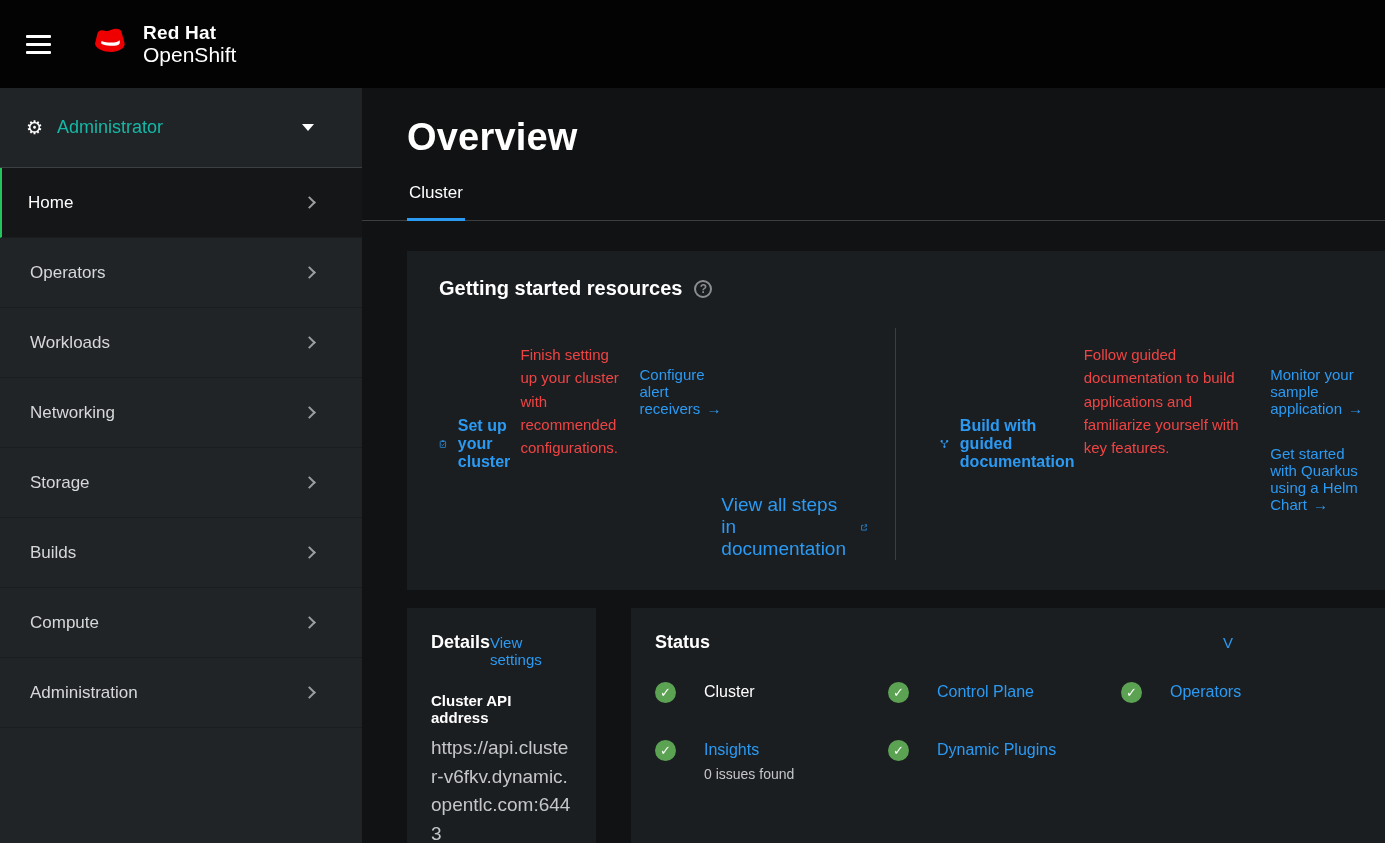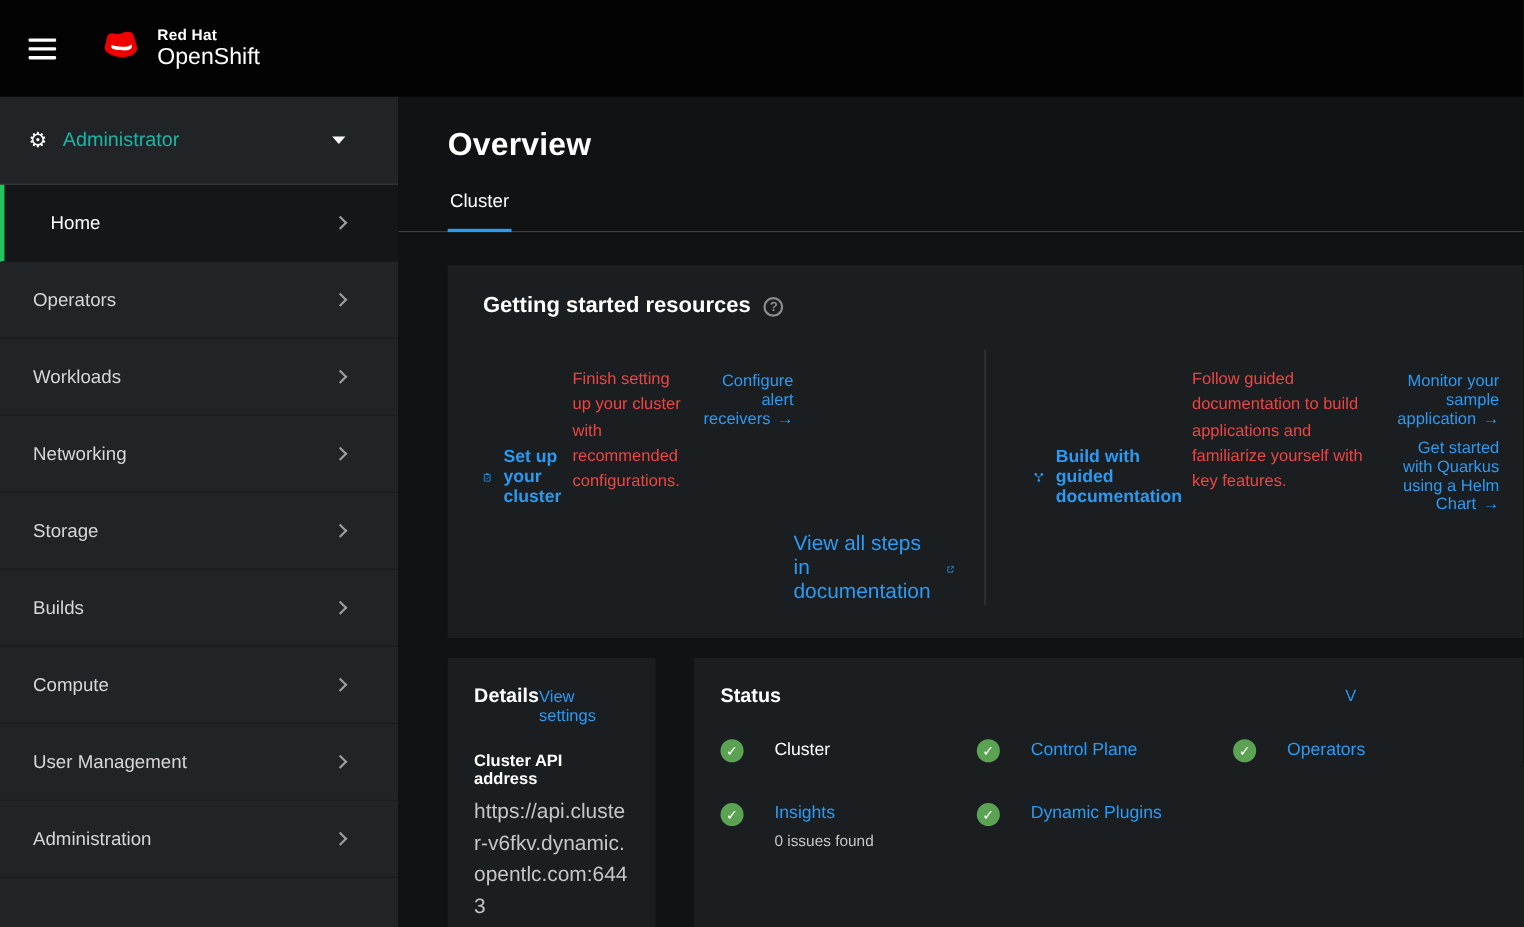--- a/index.html
+++ b/index.html
@@ -11,21 +11,21 @@
 
   
   .masthead {
     position:absolute; top:0; left:0; width:1385px; height:88px;
     background:#030303; display:flex; align-items:center; padding:0 26px;
   }
   .hamburger { width:25px; height:19px; display:flex; flex-direction:column; justify-content:space-between; cursor:pointer; }
   .hamburger span { display:block; height:3px; background:#ffffff; border-radius:1px; }
   .brand { display:flex; align-items:center; gap:12px; margin-left:36px; cursor:pointer; }
   .brand-text { line-height:1.12; }
-  .brand-line1 { font-weight:bold; font-size:14px; letter-spacing:.2px; }
+  .brand-line1 { font-weight:bold; font-size:19px; letter-spacing:.2px; }
   .brand-line2 { font-size:21px; font-weight:400; }
 
   
   .sidebar {
     position:absolute; top:88px; left:0; width:362px; bottom:0;
     background:#212427; display:flex; flex-direction:column;
   }
   .perspective {
     height:80px; flex:none; display:flex; align-items:center;
     padding:0 48px 0 26px; border-bottom:1px solid #3c3f42; cursor:pointer;
@@ -37,32 +37,32 @@
     border-left:6px solid transparent; border-right:6px solid transparent;
     border-top:7px solid #ffffff;
   }
   .nav-item {
     height:70px; flex:none; display:flex; align-items:center;
     padding:0 48px 0 30px; font-size:17px; color:#d6d7d8;
     border-bottom:1px solid #1a1c1e; cursor:pointer;
   }
   .nav-item.active {
     background:#141618; color:#ffffff;
-    border-left:4px solid #22c55e; padding-left:42px;
+    border-left:2px solid #22c55e; padding-left:26px;
   }
   .chev {
     margin-left:auto; width:9px; height:9px; flex:none;
     border-top:2px solid #9b9d9f; border-right:2px solid #9b9d9f;
     transform:rotate(45deg);
   }
 
   
   .main { position:absolute; left:362px; top:88px; right:0; bottom:0; background:#101214; overflow:hidden; }
   .page-header { padding:28px 0 6px 45px; }
-  .page-title { font-size:29px; font-weight:600; letter-spacing:.2px; }
+  .page-title { font-size:38px; font-weight:600; letter-spacing:.2px; }
   .tabs { margin-top:18px; padding-left:45px; border-bottom:1px solid #3c3f42; }
   .tab { display:inline-block; padding:0 2px 15px; font-size:17px; color:#ffffff; border-bottom:3px solid transparent; margin-bottom:-1px; cursor:pointer; }
   .tab.active { border-bottom-color:#2b9af3; }
   .content { padding:30px 0 0 45px; }
 
   
   .card { background:#1b1e21; }
   .gs-card { width:1490px; padding:26px 24px 30px 24px; }
   .gs-title-row { display:flex; align-items:center; gap:12px; margin-bottom:28px; padding-left:8px; }
   .gs-title { font-size:20px; font-weight:bold; }
@@ -73,21 +73,21 @@
   }
   .gs-columns { display:flex; min-height:232px; }
   .gs-col { display:flex; flex-direction:row; padding:0 28px; }
   .gs-col.col1 { width:464px; padding-left:8px; }
   .gs-col.col2 { width:496px; border-left:1px solid #3c3f42; padding-left:44px; }
   .gs-col-title { display:flex; align-items:center; gap:11px; color:#2b9af3; font-weight:bold; font-size:16px; cursor:pointer; }
   .gs-desc { margin:15px 0 10px; color:#ef4444; font-size:15px; line-height:1.55; }
   .gs-desc.w1 { max-width:360px; }
   .gs-desc.w2 { max-width:430px; }
   .gs-links { margin-top:10px; }
-  .gs-link { margin:10px 0; padding-left:15px; color:#2b9af3; font-size:15px; cursor:pointer;text-align:right; }
+  .gs-link { margin:28px 0; padding-left:15px; color:#2b9af3; font-size:15px; cursor:pointer; }
   .arrow { color:#2b9af3; margin-left:6px; }
   .gs-footer { margin-top:auto; color:#2b9af3; font-size:19px; cursor:pointer; display:flex; align-items:center; gap:8px; }
 
   
   .bottom-row { margin-top:18px; display:flex; gap:35px; }
   .details-card { width:341px; padding:24px; height:330px; }
   .card-head { display:flex; justify-content:flex-end; align-items:baseline; }
   .card-title { font-size:18px; font-weight:bold; }
   .card-action { font-size:15px; color:#2b9af3; cursor:pointer; }
   .field-label { font-weight:bold; font-size:15px; margin-top:24px; }
@@ -156,24 +156,20 @@
   </div>
   <div class="nav-item">
     <span>Builds</span>
     <span class="chev"></span>
   </div>
   <div class="nav-item">
     <span>Compute</span>
     <span class="chev"></span>
   </div>
   <div class="nav-item">
-    <span>User Management</span>
-    <span class="chev"></span>
-  </div>
-  <div class="nav-item">
     <span>Administration</span>
     <span class="chev"></span>
   </div>
 </nav>
 
 <main class="main">
   <div class="page-header">
     <h1 class="page-title">Overview</h1>
   </div>
 

